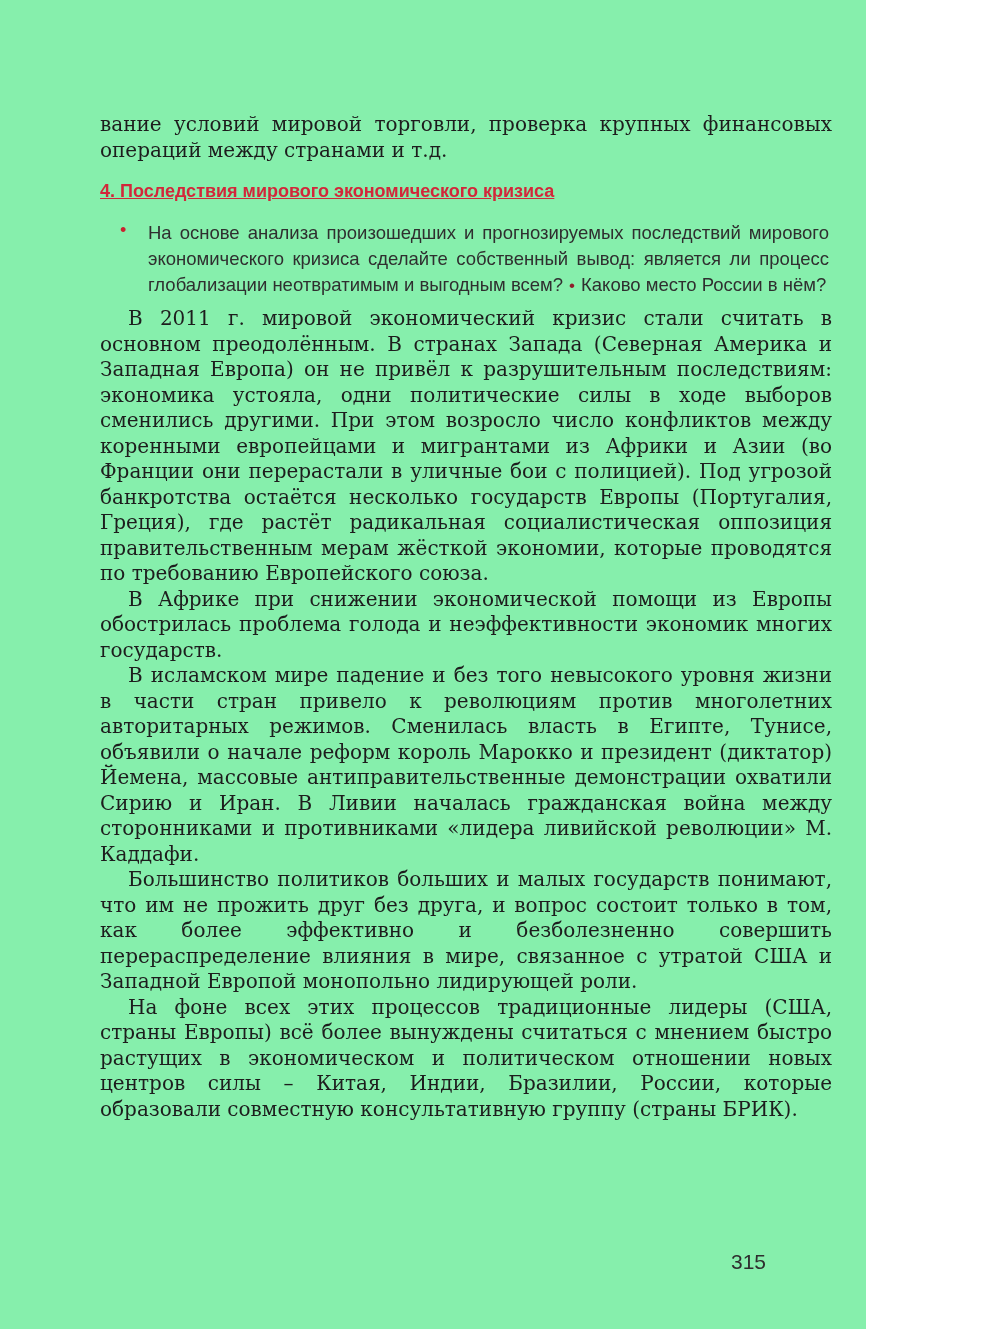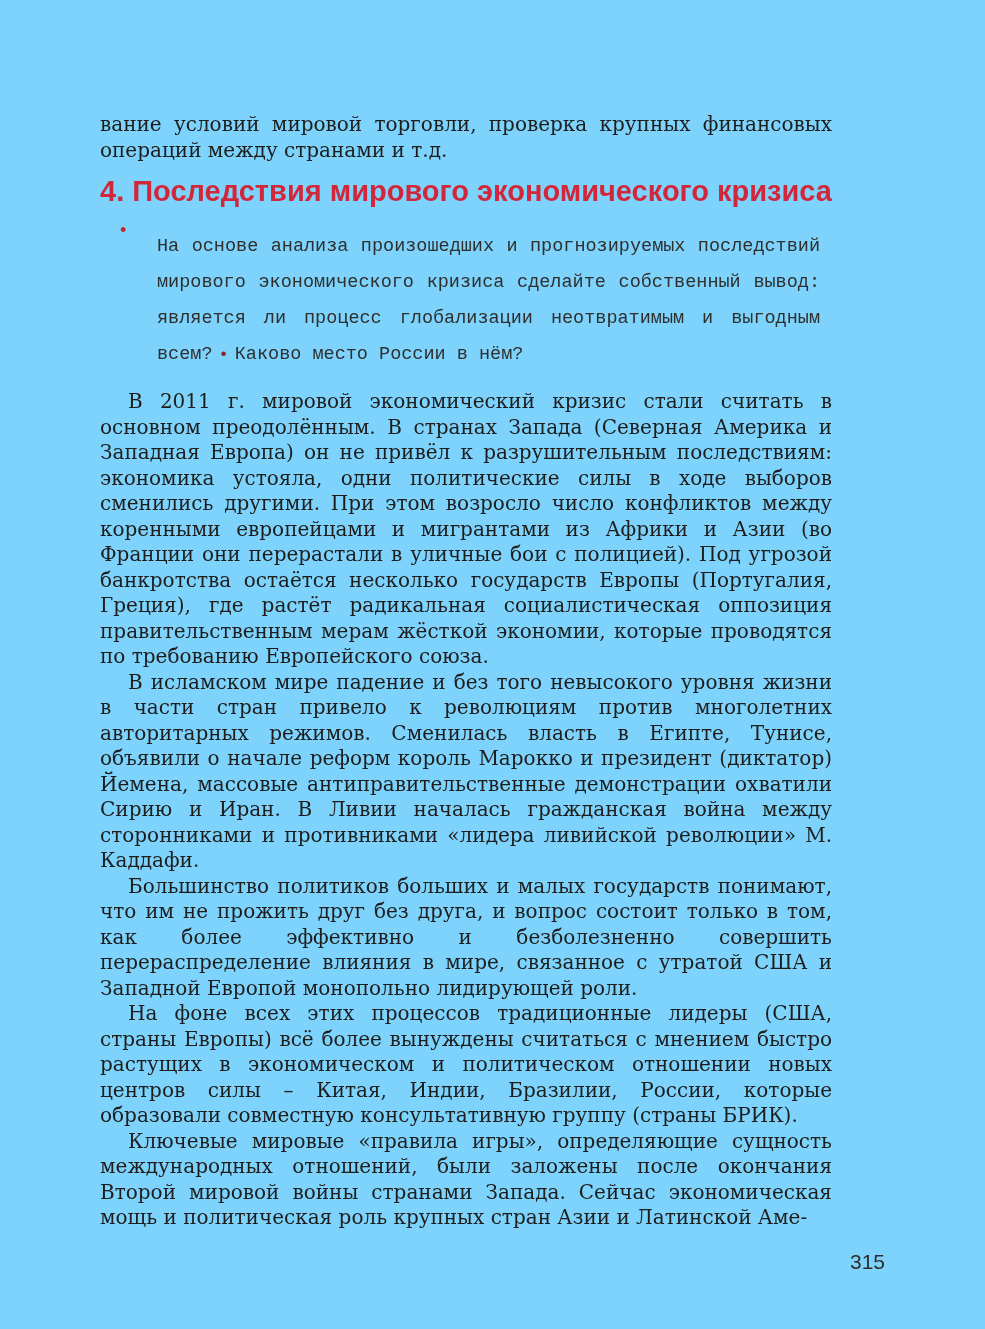--- a/index.html
+++ b/index.html
@@ -2,23 +2,23 @@
 <html lang="ru"><head>
 <meta charset="utf-8">
 <style>
   html, body {
     margin: 0;
     padding: 0;
     background: #ffffff;
   }
   .page {
     position: relative;
-    width: 985px;
+    width: 866px;
     height: 1329px;
-    background: #7dd3fc;
+    background: #86efac;
     overflow: hidden;
     font-family: "DejaVu Serif", serif;
   }
   .content {
     position: absolute;
     left: 100px;
     top: 112px;
     width: 732px;
   }
   .body-serif {
@@ -28,46 +28,47 @@
     color: #1d1d1d;
     text-align: justify;
     margin: 0;
   }
   .intro {
     margin-bottom: 16px;
   }
   .section-heading {
     font-family: "Liberation Sans", sans-serif;
     font-weight: bold;
-    font-size: 29px;
+    font-size: 18px;
     line-height: 24px;
     color: #d2273a;
     margin: 0 0 14px 0;
+    text-decoration: underline;
   }
   .question-block {
     display: flex;
     align-items: flex-start;
     padding-left: 20px;
     margin: 0 0 4px 0;
   }
   .q-bullet {
     font-family: "Liberation Sans", sans-serif;
     color: #c9242f;
     font-size: 18px;
     line-height: 26px;
     width: 25px;
     flex: 0 0 25px;
   }
   .q-text {
-    font-family: Liberation Mono, monospace;
+    font-family: Liberation Sans, sans-serif;
     font-size: 18.5px;
-    line-height: 36px;
+    line-height: 26px;
     color: #2f2f2f;
     text-align: justify;
-    margin: 12px;
+    margin: 3px;
     flex: 1 1 auto;
   }
   .q-bullet-inline {
     color: #8e1f2c;
     padding: 0 6px;
     font-size: 17px;
   }
   .para {
     text-indent: 28px;
   }
@@ -89,20 +90,20 @@
     <p class="body-serif intro">вание условий мировой торговли, проверка крупных финансовых операций между странами и т.д.</p>
 
     <h2 class="section-heading">4. Последствия мирового экономического кризиса</h2>
 
     <div class="question-block">
       <span class="q-bullet">•</span>
       <p class="q-text"><span>На основе анализа произошедших и прогнозируемых последствий мирового экономического кризиса сделайте собственный вывод: является ли процесс глобализации неотвратимым и выгодным всем?</span><span class="q-bullet-inline">•</span><span>Каково место России в нём?</span></p>
     </div>
 
     <p class="body-serif para">В 2011 г. мировой экономический кризис стали считать в основном преодолённым. В странах Запада (Северная Америка и Западная Европа) он не привёл к разрушительным последствиям: экономика устояла, одни политические силы в ходе выборов сменились другими. При этом возросло число конфликтов между коренными европейцами и мигрантами из Африки и Азии (во Франции они перерастали в уличные бои с полицией). Под угрозой банкротства остаётся несколько государств Европы (Португалия, Греция), где растёт радикальная социалистическая оппозиция правительственным мерам жёсткой экономии, которые проводятся по требованию Европейского союза.</p>
+    <p class="body-serif para">В Африке при снижении экономической помощи из Европы обострилась проблема голода и неэффективности экономик многих государств.</p>
     <p class="body-serif para">В исламском мире падение и без того невысокого уровня жизни в части стран привело к революциям против многолетних авторитарных режимов. Сменилась власть в Египте, Тунисе, объявили о начале реформ король Марокко и президент (диктатор) Йемена, массовые антиправительственные демонстрации охватили Сирию и Иран. В Ливии началась гражданская война между сторонниками и противниками «лидера ливийской революции» М. Каддафи.</p>
     <p class="body-serif para">Большинство политиков больших и малых государств понимают, что им не прожить друг без друга, и вопрос состоит только в том, как более эффективно и безболезненно совершить перераспределение влияния в мире, связанное с утратой США и Западной Европой монопольно лидирующей роли.</p>
     <p class="body-serif para">На фоне всех этих процессов традиционные лидеры (США, страны Европы) всё более вынуждены считаться с мнением быстро растущих в экономическом и политическом отношении новых центров силы – Китая, Индии, Бразилии, России, которые образовали совместную консультативную группу (страны БРИК).</p>
-    <p class="body-serif para">Ключевые мировые «правила игры», определяющие сущность международных отношений, были заложены после окончания Второй мировой войны странами Запада. Сейчас экономическая мощь и политическая роль крупных стран Азии и Латинской Аме-</p>
   </div>
 
   <div class="page-number">315</div>
 </div>
 
 </body></html>

